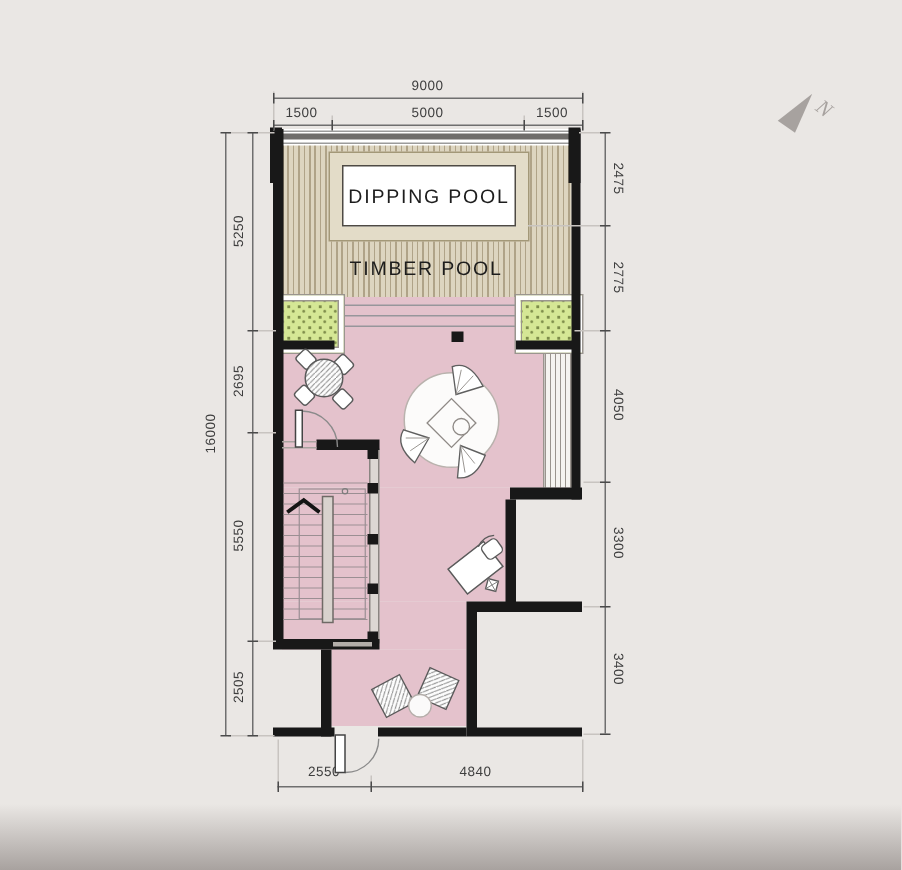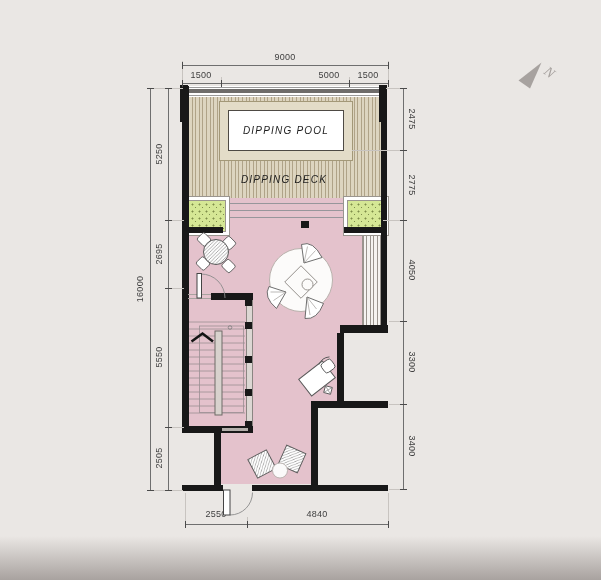--- a/index.html
+++ b/index.html
@@ -9,22 +9,22 @@
   .wall{position:absolute;background:#181818;}
   .xline{position:absolute;background:#c8c4c0;height:1px;}
   .yline{position:absolute;background:#c8c4c0;width:1px;}
   .dline{position:absolute;background:#6f6f6f;}
   .tickv{position:absolute;width:1px;height:7px;background:#4a4a4a;}
   .tickh{position:absolute;width:7px;height:1px;background:#4a4a4a;}
   .hlab,.vlab,.vlabR{position:absolute;font-size:9px;color:#3e3e3e;letter-spacing:.3px;white-space:nowrap;}
   .hlab{transform:translate(-50%,-50%);}
   .vlab{transform:translate(-50%,-50%) rotate(-90deg);}
   .vlabR{transform:translate(-50%,-50%) rotate(90deg);}
-  .roomlab{position:absolute;transform:translate(-50%,-50%);font-size:10px;color:#1d1d1d;
-           letter-spacing:1.2px;white-space:nowrap;font-style:italic;}
+  .roomlab{position:absolute;transform:translate(-50%,-50%);font-size:13px;color:#1d1d1d;
+           letter-spacing:1.2px;white-space:nowrap;}
   .floor{position:absolute;background:#e4c2cc;}
   .deck{position:absolute;background:#ddd5c0;
         background-image:repeating-linear-gradient(90deg,rgba(138,122,90,.55) 0 1px,transparent 1px 3.6px);}
   .coping{position:absolute;background:#e3dcc8;border:1px solid #a39878;}
   .pool{position:absolute;background:#fff;border:1px solid #4e4a44;display:flex;align-items:center;justify-content:center;}
   .planter{position:absolute;background-color:#d5e795;border:3px solid #fff;
            box-shadow:0 0 0 1px #9a958f, inset 0 0 0 1px #9a958f;
            background-image:radial-gradient(circle,#7d8c4a 0.9px,transparent 1.1px),
                             radial-gradient(circle,#7d8c4a 0.8px,transparent 1px);
            background-size:7px 7px,7px 7px;background-position:1px 1px,4px 4px;}
@@ -38,21 +38,21 @@
 </head>
 <body>
 
 <div class="canvas">
 
   <div class="deck" style="left:188px;top:96px;width:193px;height:102px;"></div>
   <div class="coping" style="left:219px;top:101px;width:132px;height:58px;"></div>
   <div class="pool" style="left:228px;top:110px;width:114px;height:39px;">
     <span class="roomlab" style="position:static;transform:none;">DIPPING POOL</span>
   </div>
-  <div class="roomlab" style="left:284px;top:179px;">DIPPING DECK</div>
+  <div class="roomlab" style="left:284px;top:179px;">TIMBER POOL</div>
 
   <div class="abs" style="left:188px;top:86px;width:193px;height:11px;background:#fff;">
     <div class="abs" style="left:0;top:1px;width:193px;height:1px;background:#9b9b9b;"></div>
     <div class="abs" style="left:0;top:3px;width:193px;height:4px;background:#6f6d6b;"></div>
     <div class="abs" style="left:0;top:9px;width:193px;height:1px;background:#9b9b9b;"></div>
   </div>
 
   <div class="floor" style="left:223px;top:198px;width:121px;height:30px;">
     <div class="abs" style="left:0;top:4.5px;width:121px;height:1px;background:#97969b;"></div>
     <div class="abs" style="left:0;top:11.5px;width:121px;height:1px;background:#97969b;"></div>
@@ -139,21 +139,21 @@
   <div class="tickh" style="left:400px;top:220px;"></div>
     <div class="tickh" style="left:400px;top:321px;"></div>
   <div class="tickh" style="left:400px;top:404px;"></div>
     <div class="tickh" style="left:400px;top:489px;"></div>
   <div class="tickv" style="left:185px;top:521px;"></div>
     <div class="tickv" style="left:247px;top:521px;"></div>
   <div class="tickv" style="left:388px;top:521px;"></div>
 
   <div class="hlab" style="left:285px;top:57px;">9000</div>
   <div class="hlab" style="left:201px;top:75px;">1500</div>
-  <div class="hlab" style="left:285px;top:75px;margin-left:44px;">5000</div>
+  <div class="hlab" style="left:285px;top:75px;">5000</div>
   <div class="hlab" style="left:368px;top:75px;">1500</div>
   <div class="vlab" style="left:140px;top:289px;">16000</div>
   <div class="vlab" style="left:159px;top:154px;">5250</div>
   <div class="vlab" style="left:159px;top:254px;">2695</div>
   <div class="vlab" style="left:159px;top:357px;">5550</div>
   <div class="vlab" style="left:159px;top:458px;">2505</div>
   <div class="vlabR" style="left:412px;top:119px;">2475</div>
   <div class="vlabR" style="left:412px;top:185px;">2775</div>
   <div class="vlabR" style="left:412px;top:270px;">4050</div>
   <div class="vlabR" style="left:412px;top:362px;">3300</div>

